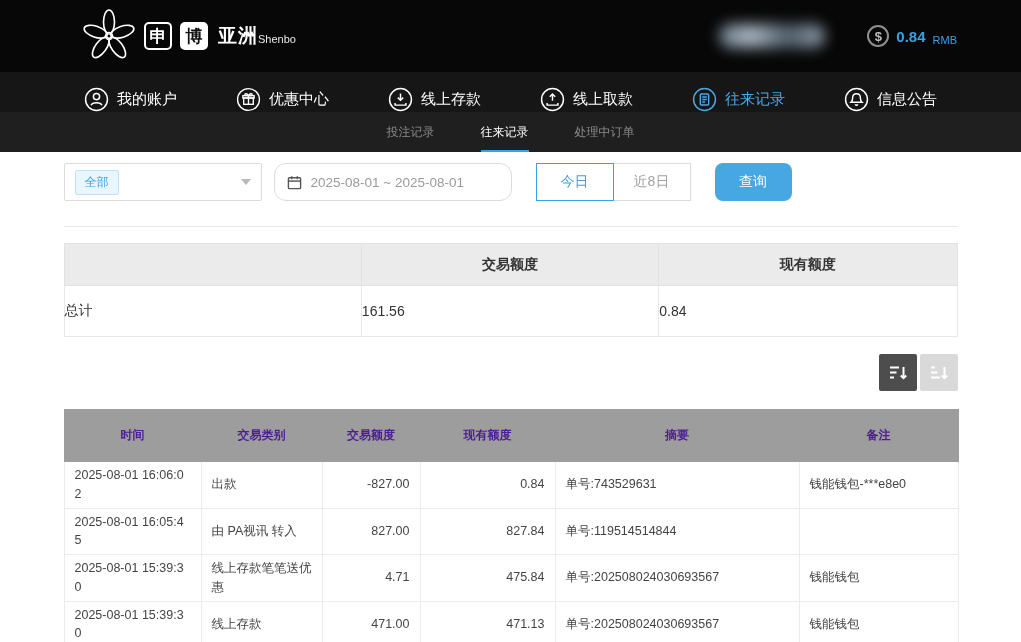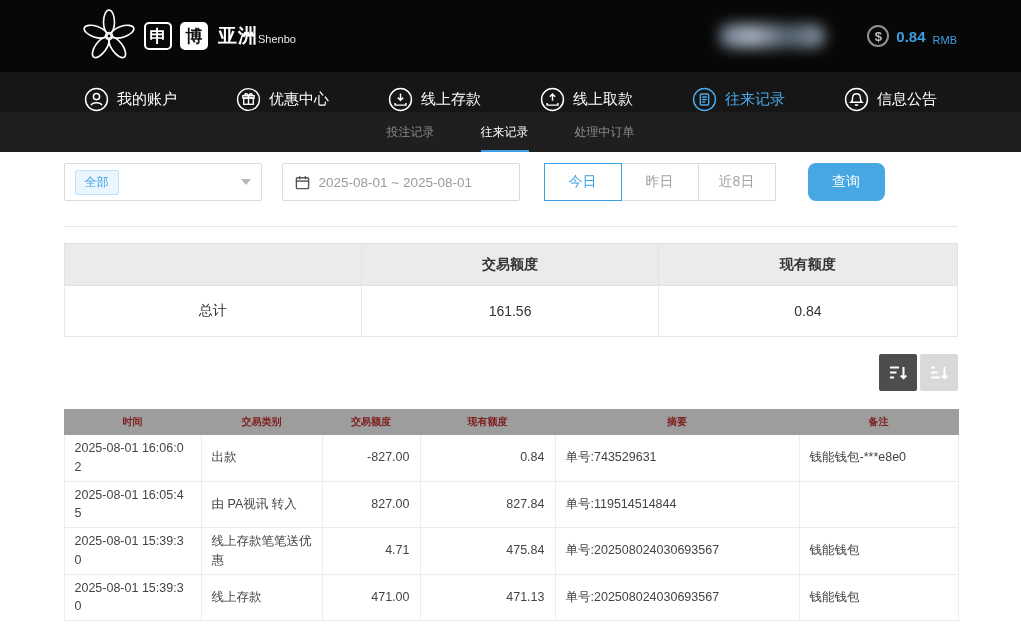--- a/index.html
+++ b/index.html
@@ -32,47 +32,47 @@
   .nav-icon svg{display:block}
 
   
   .subnav{height:40px;background:#1f1f1f;display:flex;align-items:center;justify-content:center;gap:46px}
   .subtab{color:#8b8b8b;font-size:12px;height:40px;display:flex;align-items:center;position:relative;cursor:pointer}
   .subtab.active{color:#fff}
   .subtab.active::after{content:"";position:absolute;left:0;right:0;bottom:0;height:2px;background:#3da0e3}
 
   
   .content{width:894px;margin:0 auto;padding-top:11px}
-  .filter-row{display:flex;align-items:center;gap:20px}
+  .filter-row{display:flex;align-items:center;gap:12px}
   .select-box{width:198px;height:38px;border:1px solid #dcdcdc;border-radius:2px;display:flex;align-items:center;justify-content:space-between;padding:0 10px;background:#fff;cursor:pointer}
   .chip{color:#3da0e3;background:#eaf6fd;border:1px solid #bfe2f6;font-size:12px;padding:3px 9px;border-radius:2px}
   .caret{width:0;height:0;border-left:5px solid transparent;border-right:5px solid transparent;border-top:6px solid #b9b9b9}
-  .date-box{width:238px;height:38px;border:1px solid #dcdcdc;border-radius:2px;display:flex;align-items:center;gap:9px;padding:0 12px;background:#fff;cursor:pointer}
+  .date-box{width:238px;height:38px;border:1px solid #dcdcdc;border-radius:12px;display:flex;align-items:center;gap:9px;padding:0 12px;background:#fff;cursor:pointer}
   .date-text{color:#9a9a9a;font-size:13.5px}
   .btn-group{display:flex}
   .quick-btn{height:38px;width:78px;background:#fff;border:1px solid #dcdcdc;color:#a2a2a2;font-size:14px;margin-left:-1px;cursor:pointer}
-  .quick-btn:first-child{margin-left:4px}
+  .quick-btn:first-child{margin-left:12px}
   .quick-btn.active{border:1px solid #3da0e3;color:#3da0e3;position:relative;z-index:1}
   .query-btn{height:38px;width:77px;background:#47a7e2;border:none;color:#fff;font-size:14px;border-radius:8px;cursor:pointer;margin-left:12px}
   .divider{height:1px;background:#e7e7e7;margin-top:25px}
 
   
   .summary-table{width:100%;border-collapse:collapse;margin-top:16px;table-layout:fixed}
   .summary-table th{background:#ebebeb;height:42px;font-size:14px;color:#333;font-weight:bold;border:1px solid #e2e2e2;text-align:center}
-  .summary-table td{height:51px;text-align:center;font-size:14px;color:#333;border:1px solid #e8e8e8;background:#fff}
+  .summary-table td{height:51px;font-size:14px;color:#333;border:1px solid #e8e8e8;background:#fff}
 
   
   .sort-bar{display:flex;justify-content:flex-end;gap:3px;margin-top:17px}
   .sort-btn{width:38px;height:37px;border:none;display:flex;align-items:center;justify-content:center;cursor:pointer;border-radius:2px}
   .sort-btn.dark{background:#4d4d4d}
   .sort-btn.light{background:#d9d9d9}
 
   
   .main-table{width:100%;border-collapse:collapse;margin-top:18px;table-layout:fixed}
-  .main-table th{background:#9d9d9d;color:#7f1d1d;font-size:10px;font-weight:bold;height:25px;border:1px solid #9d9d9d;text-align:center}
+  .main-table th{background:#9d9d9d;color:#4c1d95;font-size:12px;font-weight:bold;height:52px;border:1px solid #9d9d9d;text-align:center}
   .main-table td{font-size:12.5px;color:#444;height:40px;padding:4px 10px;border:1px solid #ececec;background:#fff;line-height:1.5;word-break:break-all}
   .main-table td.al{text-align:left}
   .main-table td.ar{text-align:right}
 </style>
 </head>
 <body>
 
 <header class="topbar">
   <div class="logo">
     <span class="flower-svg">
@@ -190,21 +190,20 @@
         <svg viewBox="0 0 16 16" width="15" height="15" fill="none" stroke="#555" stroke-width="1.5">
           <rect x="1.5" y="3" width="13" height="11.5" rx="1"></rect>
             <path d="M1.5 6.5h13"></path>
             <path d="M5 1.2v3.2M11 1.2v3.2"></path>
         </svg>
       </span>
       <span class="date-text">2025-08-01 ~ 2025-08-01</span>
     </div>
     <div class="btn-group">
       <button class="quick-btn active">今日</button>
-      <button class="quick-btn">昨日</button>
       <button class="quick-btn">近8日</button>
     </div>
     <button class="query-btn">查询</button>
   </div>
 
   <div class="divider"></div>
 
   <table class="summary-table">
     <colgroup>
         <col style="width:33.3%">

